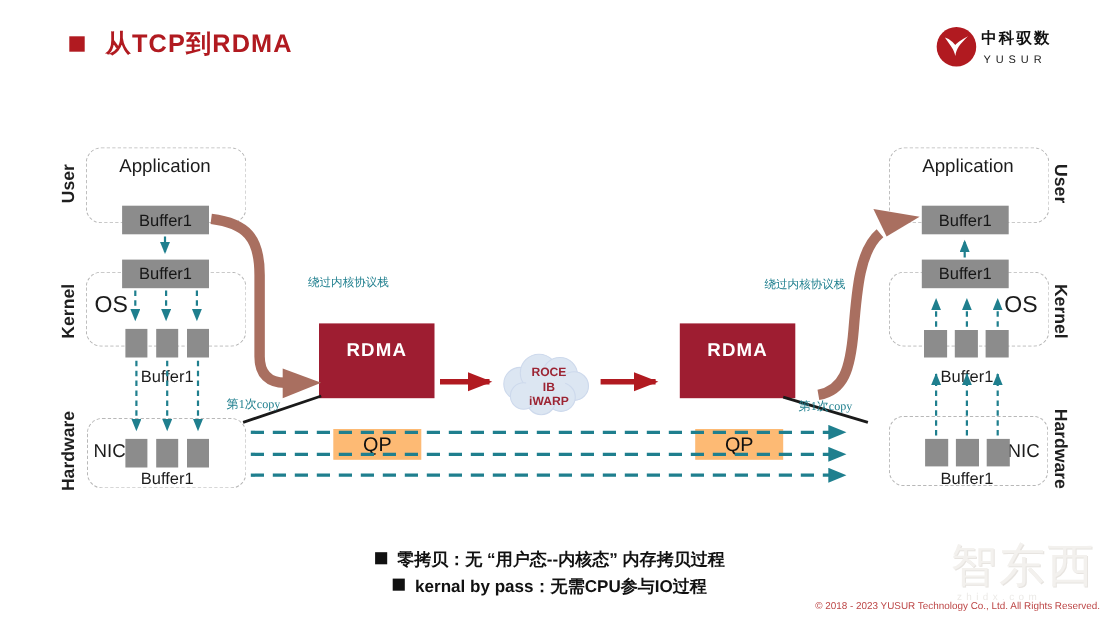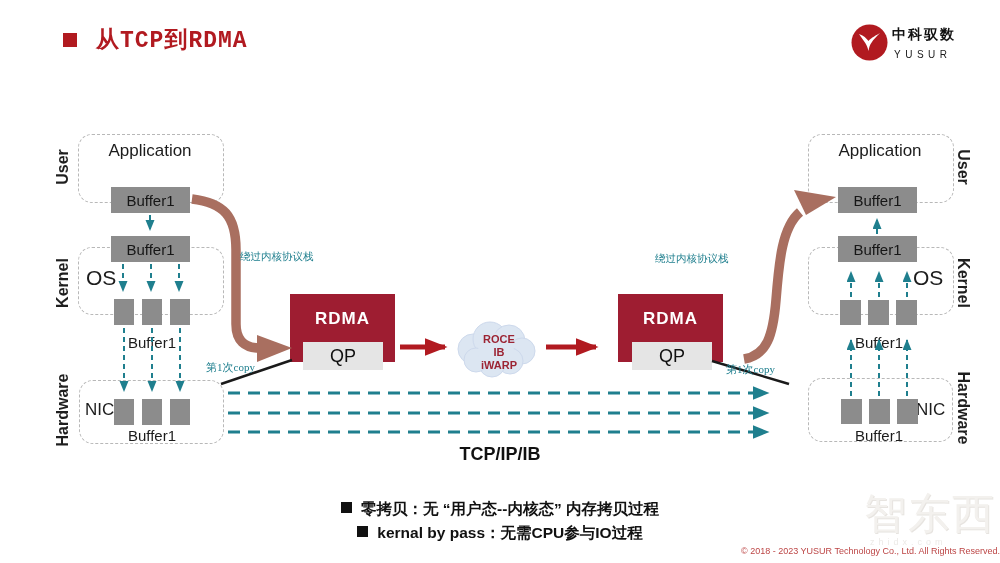--- a/index.html
+++ b/index.html
@@ -20,23 +20,23 @@
   .vlabel{font-size:16px;font-weight:bold;color:#1f1f1f;text-align:center;z-index:2;}
   .rot-l{transform:rotate(-90deg);}
   .rot-r{transform:rotate(90deg);}
   .plain-label{z-index:2;}
   .app-label{width:144px;text-align:center;font-size:17px;}
   .os-label{font-size:21px;}
   .nic-label{font-size:17px;}
   .buf-label{width:96px;text-align:center;font-size:15px;z-index:3;}
   .rdma-box{background:#9e1d31;color:#fff;display:flex;align-items:center;justify-content:center;
             font-size:17px;font-weight:bold;letter-spacing:1px;padding-bottom:18px;box-sizing:border-box;z-index:2;}
-  .qp-box{background:#e5e5e5;color:#101010;display:flex;align-items:center;justify-content:center;
-          font-size:18px;z-index:3;}
-  .teal-note{color:#1f7f8e;font-size:10.5px;z-index:4;}
+  .qp-box{background:#fdba74;color:#101010;display:flex;align-items:center;justify-content:center;
+          font-size:18px;z-index:3;margin-top:48px;}
+  .teal-note{color:#1f7f8e;font-size:10.5px;z-index:4;padding-left:40px;}
   .copy-note{color:#1f7f8e;font-size:11px;z-index:4;font-family:Liberation Serif, serif;}
   .cloud-text{width:80px;text-align:center;font-size:11px;font-weight:bold;line-height:13px;
               color:#9c2433;z-index:4;}
   .tcp-label{width:160px;text-align:center;font-size:18px;font-weight:bold;color:#111;z-index:4;}
   
   .bullet-row{left:0;right:0;text-align:center;z-index:4;}
   .bullet-row .sq{display:inline-block;width:11px;height:11px;background:#111;margin-right:9px;vertical-align:1px;}
   .bullet-row .txt{font-size:15.5px;font-weight:600;color:#111;}
   .copyright{left:0;right:0;text-align:right;font-size:9px;color:#bc4545;z-index:4;}
   
@@ -47,21 +47,21 @@
 </style>
 </head>
 <body>
 
 <div class="stage">
 
   <div class="abs wm-cn" style="left:864px;top:486px;">智东西</div>
   <div class="abs wm-en" style="left:870px;top:537px;">zhidx.com</div>
 
   <div class="abs title-square" style="left:63px;top:33px;"></div>
-  <div class="abs page-title" style="left:96px;top:24px;font-family:Liberation Mono, monospace;">从TCP到RDMA</div>
+  <div class="abs page-title" style="left:96px;top:24px;">从TCP到RDMA</div>
 
   <div class="abs" style="left:851px;top:24px;width:37px;height:37px;z-index:2;">
     <svg width="37" height="37" viewBox="0 0 37 37">
       <circle cx="18.5" cy="18.5" r="18" fill="#b11a20"></circle>
       <path d="M8 10 C14 19 16 20 17.5 27 C18.5 20 21 17 29 9 C22 13 19.5 14.5 17.5 17 C14 12.5 11 11 8 10 Z" fill="#ffffff"></path>
     </svg>
   </div>
   <div class="abs logo-cn" style="left:892px;top:26px;">中科驭数</div>
   <div class="abs logo-en" style="left:894px;top:49px;">YUSUR</div>
 
@@ -192,21 +192,20 @@
     <div>ROCE</div>
     <div>IB</div>
     <div>iWARP</div>
   </div>
 
   <div class="abs teal-note" style="left:240px;top:250px;">绕过内核协议栈</div>
   <div class="abs teal-note" style="left:655px;top:252px;">绕过内核协议栈</div>
   <div class="abs copy-note" style="left:206px;top:360px;">第1次copy</div>
   <div class="abs copy-note" style="left:726px;top:362px;">第1次copy</div>
 
-  <div class="abs tcp-label" style="left:420px;top:444px;">TCP/IP/IB</div>
 
   <div class="abs bullet-row" style="top:523px;">
     <span class="sq"></span><span class="txt">kernal by pass：无需CPU参与IO过程</span>
   </div>
   <div class="abs bullet-row" style="top:499px;">
     <span class="sq"></span><span class="txt">零拷贝：无 “用户态--内核态” 内存拷贝过程</span>
   </div>
   <div class="abs copyright" style="top:546px;">© 2018 - 2023 YUSUR Technology Co., Ltd. All Rights Reserved.</div>
 
 </div>

